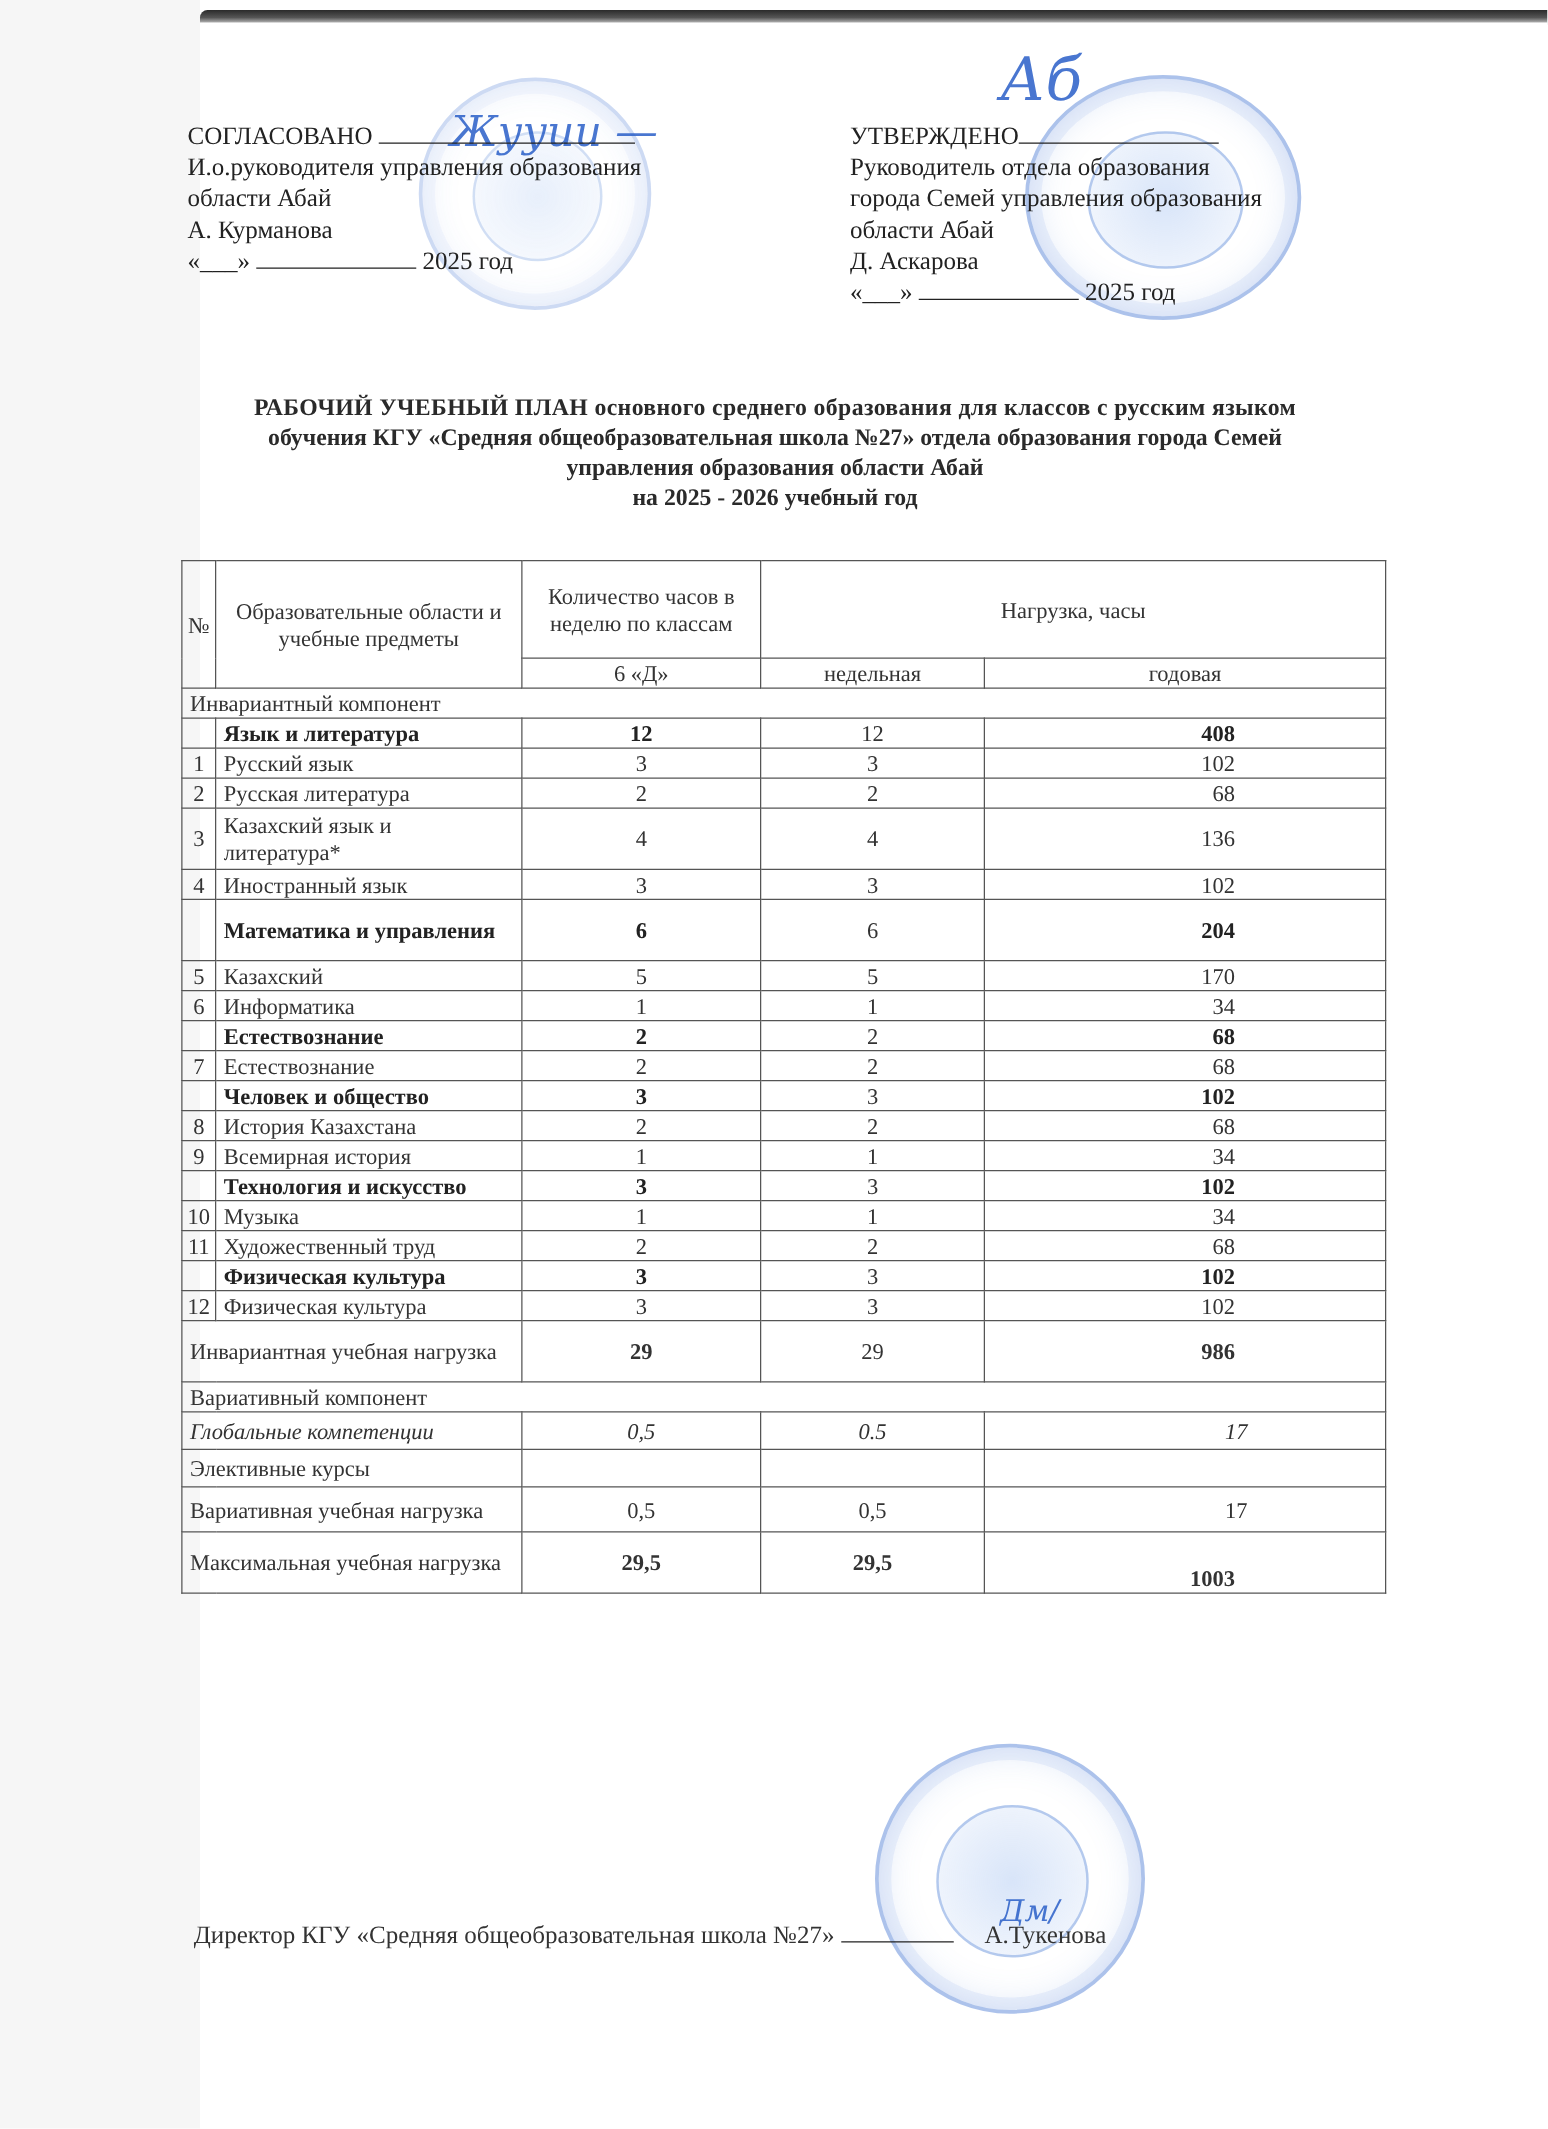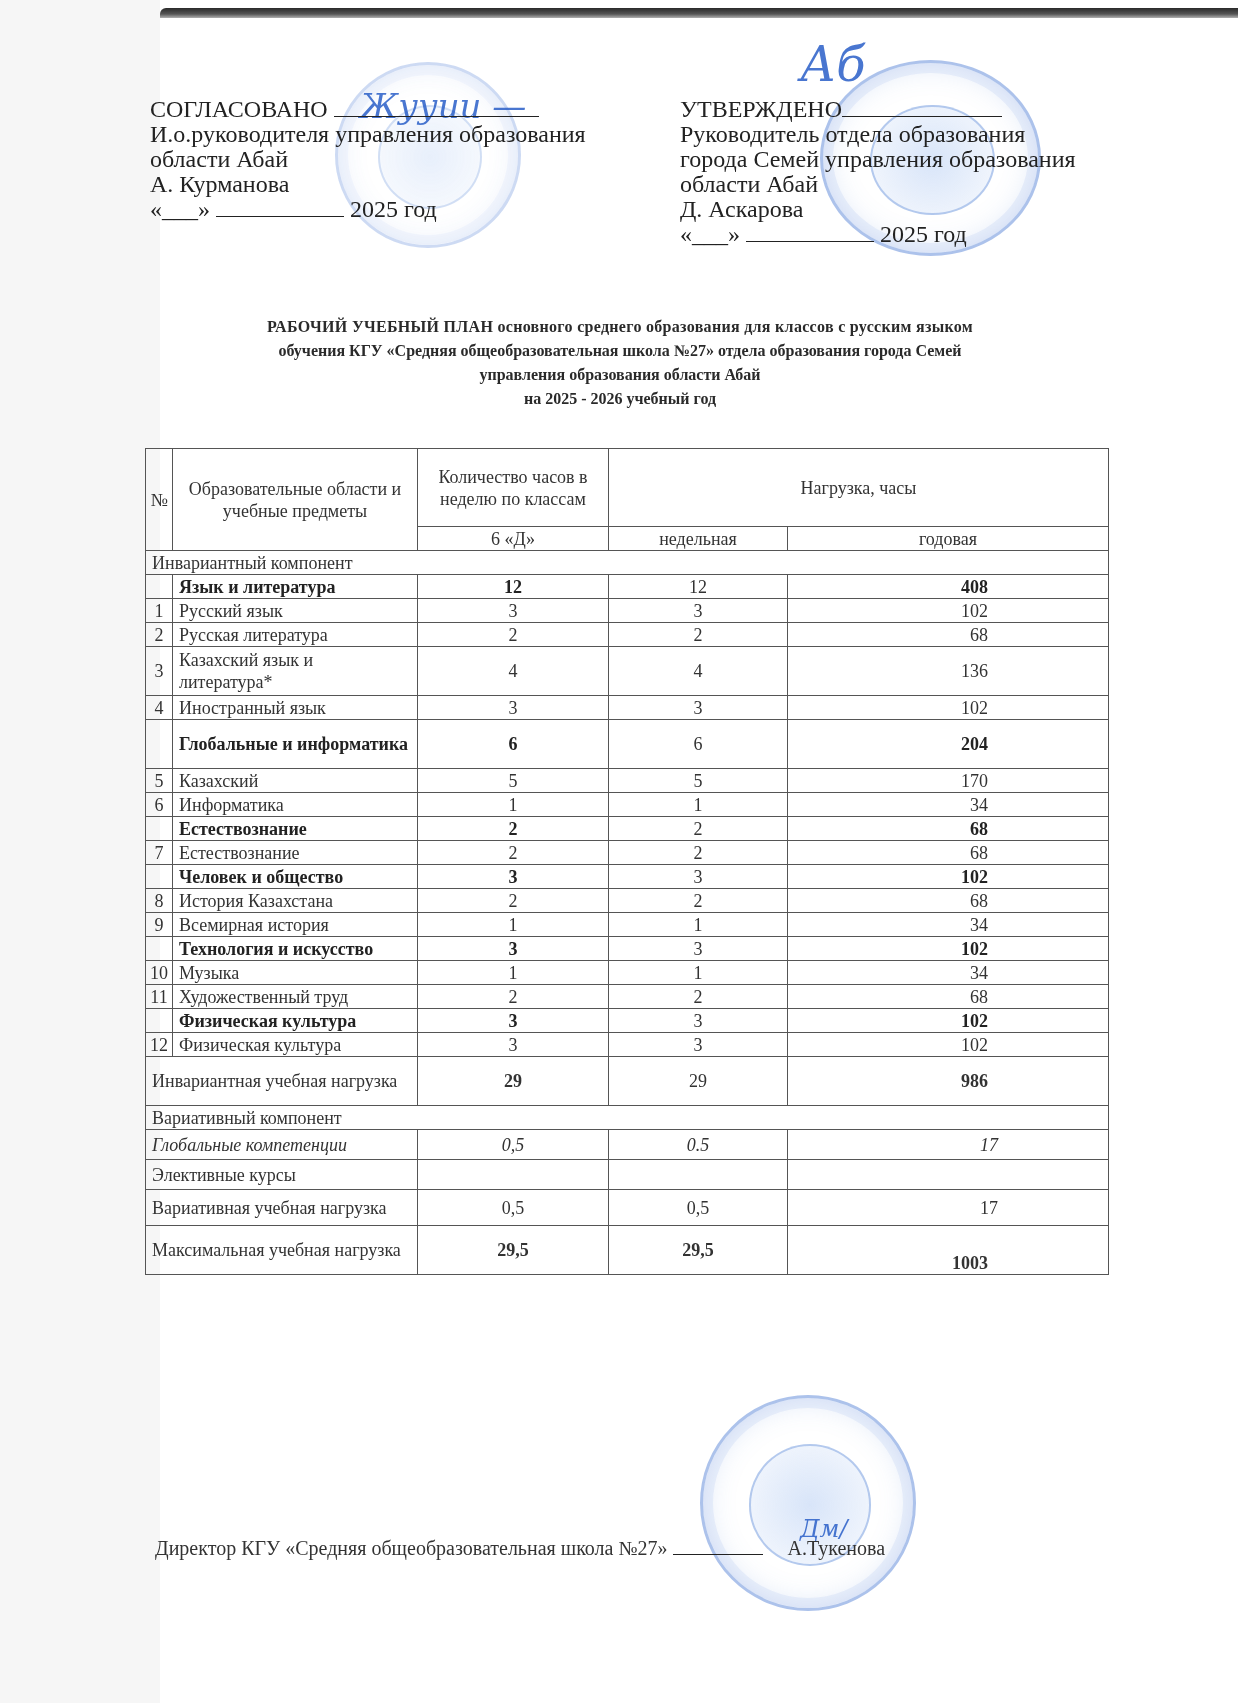--- a/index.html
+++ b/index.html
@@ -5,34 +5,34 @@
   html, body { margin:0; padding:0; }
   body {
     width:1238px; height:1703px; position:relative; overflow:hidden;
     background:#ffffff; font-family:"Liberation Serif", serif; color:#1a1a1a;
   }
   .scan-left { position:absolute; left:0; top:0; width:160px; height:1703px; background:#f6f6f6; }
   .scan-top { position:absolute; left:160px; top:8px; width:1078px; height:12px;
     background:linear-gradient(#2a2a2a, #555 50%, #ddd); border-top-left-radius:6px; }
   .page { position:absolute; left:160px; top:18px; width:1078px; height:1685px; background:#fff; }
 
-  .header-block { position:absolute; font-size:24px; line-height:25px; color:#222; }
+  .header-block { position:absolute; font-size:20px; line-height:25px; color:#222; }
   .header-block div { white-space:nowrap; }
   #approval-left { left:150px; top:97px; }
   #approval-right { left:680px; top:97px; }
   .sign-line { display:inline-block; border-bottom:1.5px solid #222; vertical-align:baseline; }
 
   .stamp { position:absolute; border-radius:50%; border:3px solid rgba(70,120,210,0.45);
     box-shadow: inset 0 0 0 10px rgba(120,160,230,0.12), inset 0 0 0 24px rgba(255,255,255,0), inset 0 0 30px rgba(90,140,220,0.25); }
   .stamp .inner { position:absolute; left:22%; top:22%; width:56%; height:56%; border-radius:50%;
     border:2px solid rgba(70,120,210,0.35); background:radial-gradient(circle, rgba(100,150,230,0.25), rgba(100,150,230,0.05)); }
   .signature { position:absolute; color:#2a5fc8; font-family:"DejaVu Serif", serif; font-style:italic; font-size:34px; opacity:0.85; }
 
   .title { position:absolute; left:140px; top:315px; width:960px; text-align:center;
-    font-weight:bold; font-size:16px; line-height:24px; color:#2a2a2a; }
+    font-weight:bold; font-size:19px; line-height:24px; color:#2a2a2a; }
   .title .lead { letter-spacing:0.3px; }
 
   table.plan { position:absolute; left:145px; top:448px; width:964px; border-collapse:collapse;
     font-size:18px; color:#333; }
   table.plan td { border:1px solid #555; padding:0 6px; height:23px; line-height:22px; }
   table.plan td.num { width:22px; text-align:center; padding:0 2px; }
   table.plan td.subj { width:232px; text-align:left; }
   table.plan td.c1 { width:178px; text-align:center; }
   table.plan td.c2 { width:166px; text-align:center; }
   table.plan td.c3 { text-align:right; padding-right:120px; }
@@ -138,21 +138,21 @@
       </tr>
       <tr>
         <td class="num">4</td>
         <td class="subj">Иностранный язык</td>
         <td class="c1">3</td>
         <td class="c2">3</td>
         <td class="c3">102</td>
       </tr>
       <tr class="bold tall">
         <td class="num"></td>
-        <td class="subj">Глобальные и информатика</td>
+        <td class="subj">Математика и управления</td>
         <td class="c1">6</td>
         <td class="c2">6</td>
         <td class="c3">204</td>
       </tr>
       <tr>
         <td class="num">5</td>
         <td class="subj">Казахский</td>
         <td class="c1">5</td>
         <td class="c2">5</td>
         <td class="c3">170</td>

